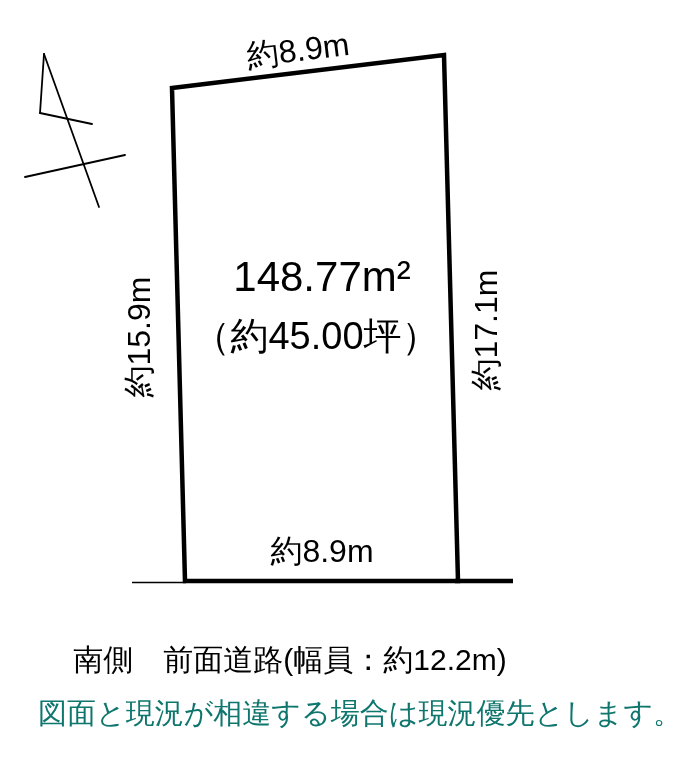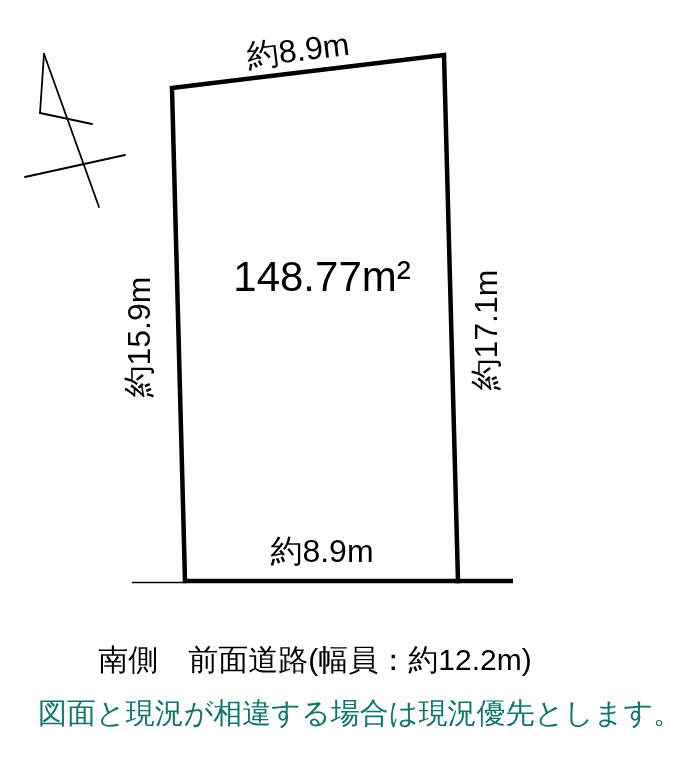--- a/index.html
+++ b/index.html
@@ -38,21 +38,21 @@
   .area-m2 {
     left: 322px; top: 277px;
     font-size: 42px;
     text-align: center;
   }
   .area-tsubo {
     left: 316px; top: 336px;
     font-size: 38px;
   }
   .road-note {
-    left: 315px; top: 660px;
+    left: 290px; top: 660px;
     font-size: 30px;
   }
   .disclaimer {
     position: absolute;
     left: 22px; top: 698px;
     white-space: nowrap;
     font-size: 29px;
     line-height: 1.1;
     color: #0f766e;
     margin-left: 16px;
@@ -83,18 +83,19 @@
   <div class="label dim-label dim-top">約8.9m</div>
 
   <div class="label dim-label dim-left">約15.9m</div>
 
   <div class="label dim-label dim-right">約17.1m</div>
 
   <div class="label dim-label dim-bottom">約8.9m</div>
 
   <div class="label area-m2">148.77m²</div>
 
+  <div class="label area-tsubo">（約45.00坪）</div>
 
   <div class="label road-note">南側　前面道路(幅員：約12.2m)</div>
 
   <div class="disclaimer">図面と現況が相違する場合は現況優先とします。</div>
 
 </div>
 
 </body></html>

